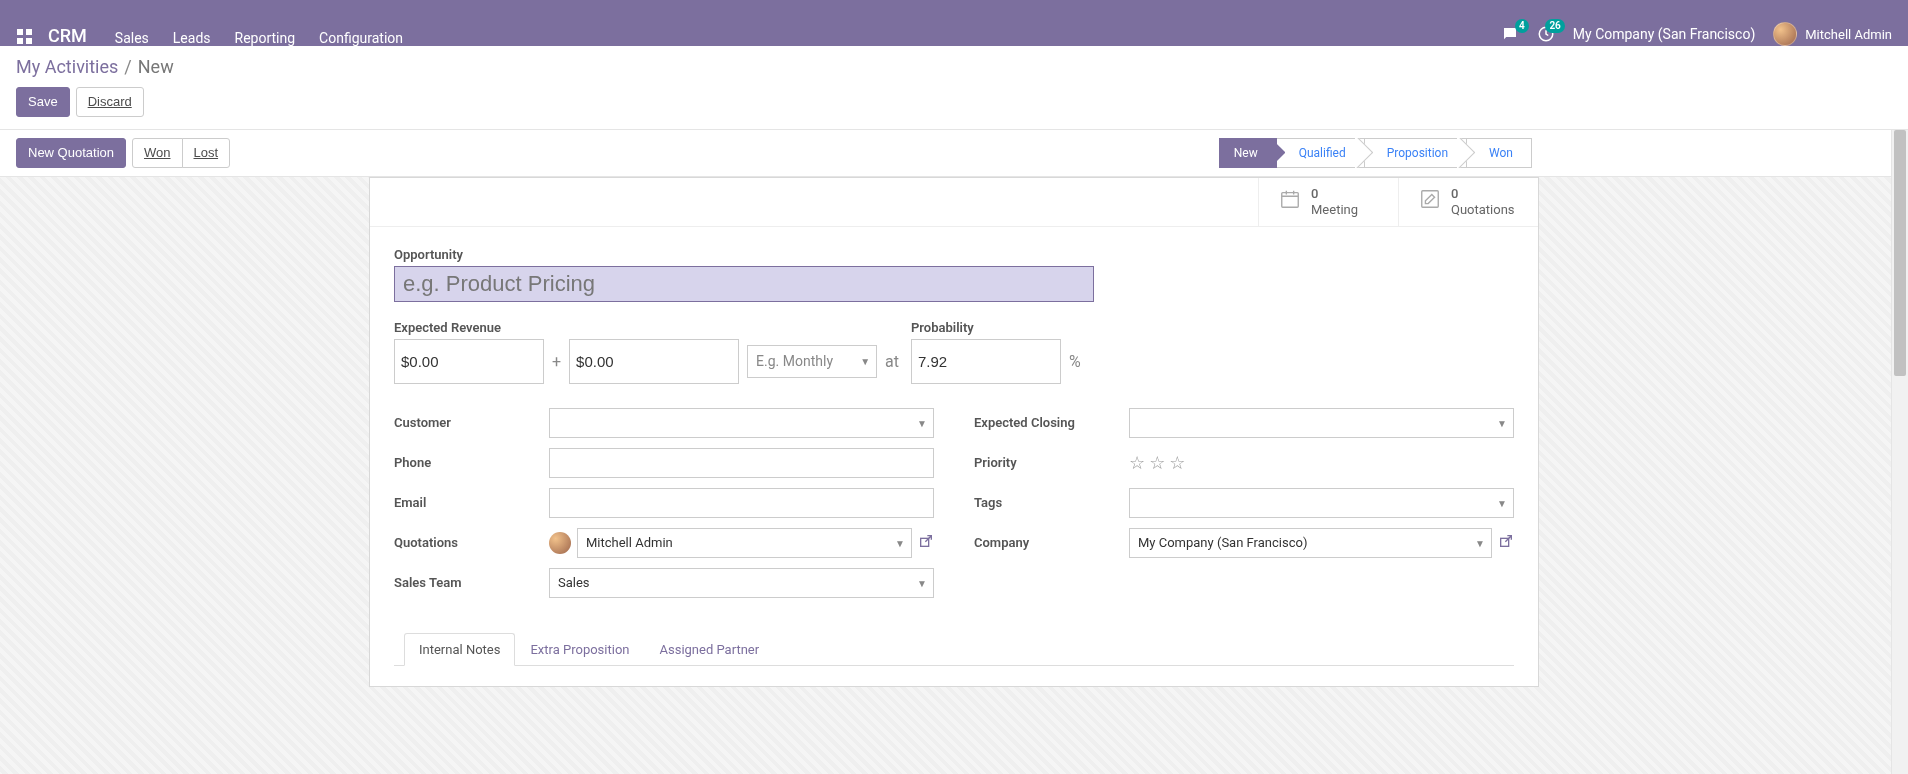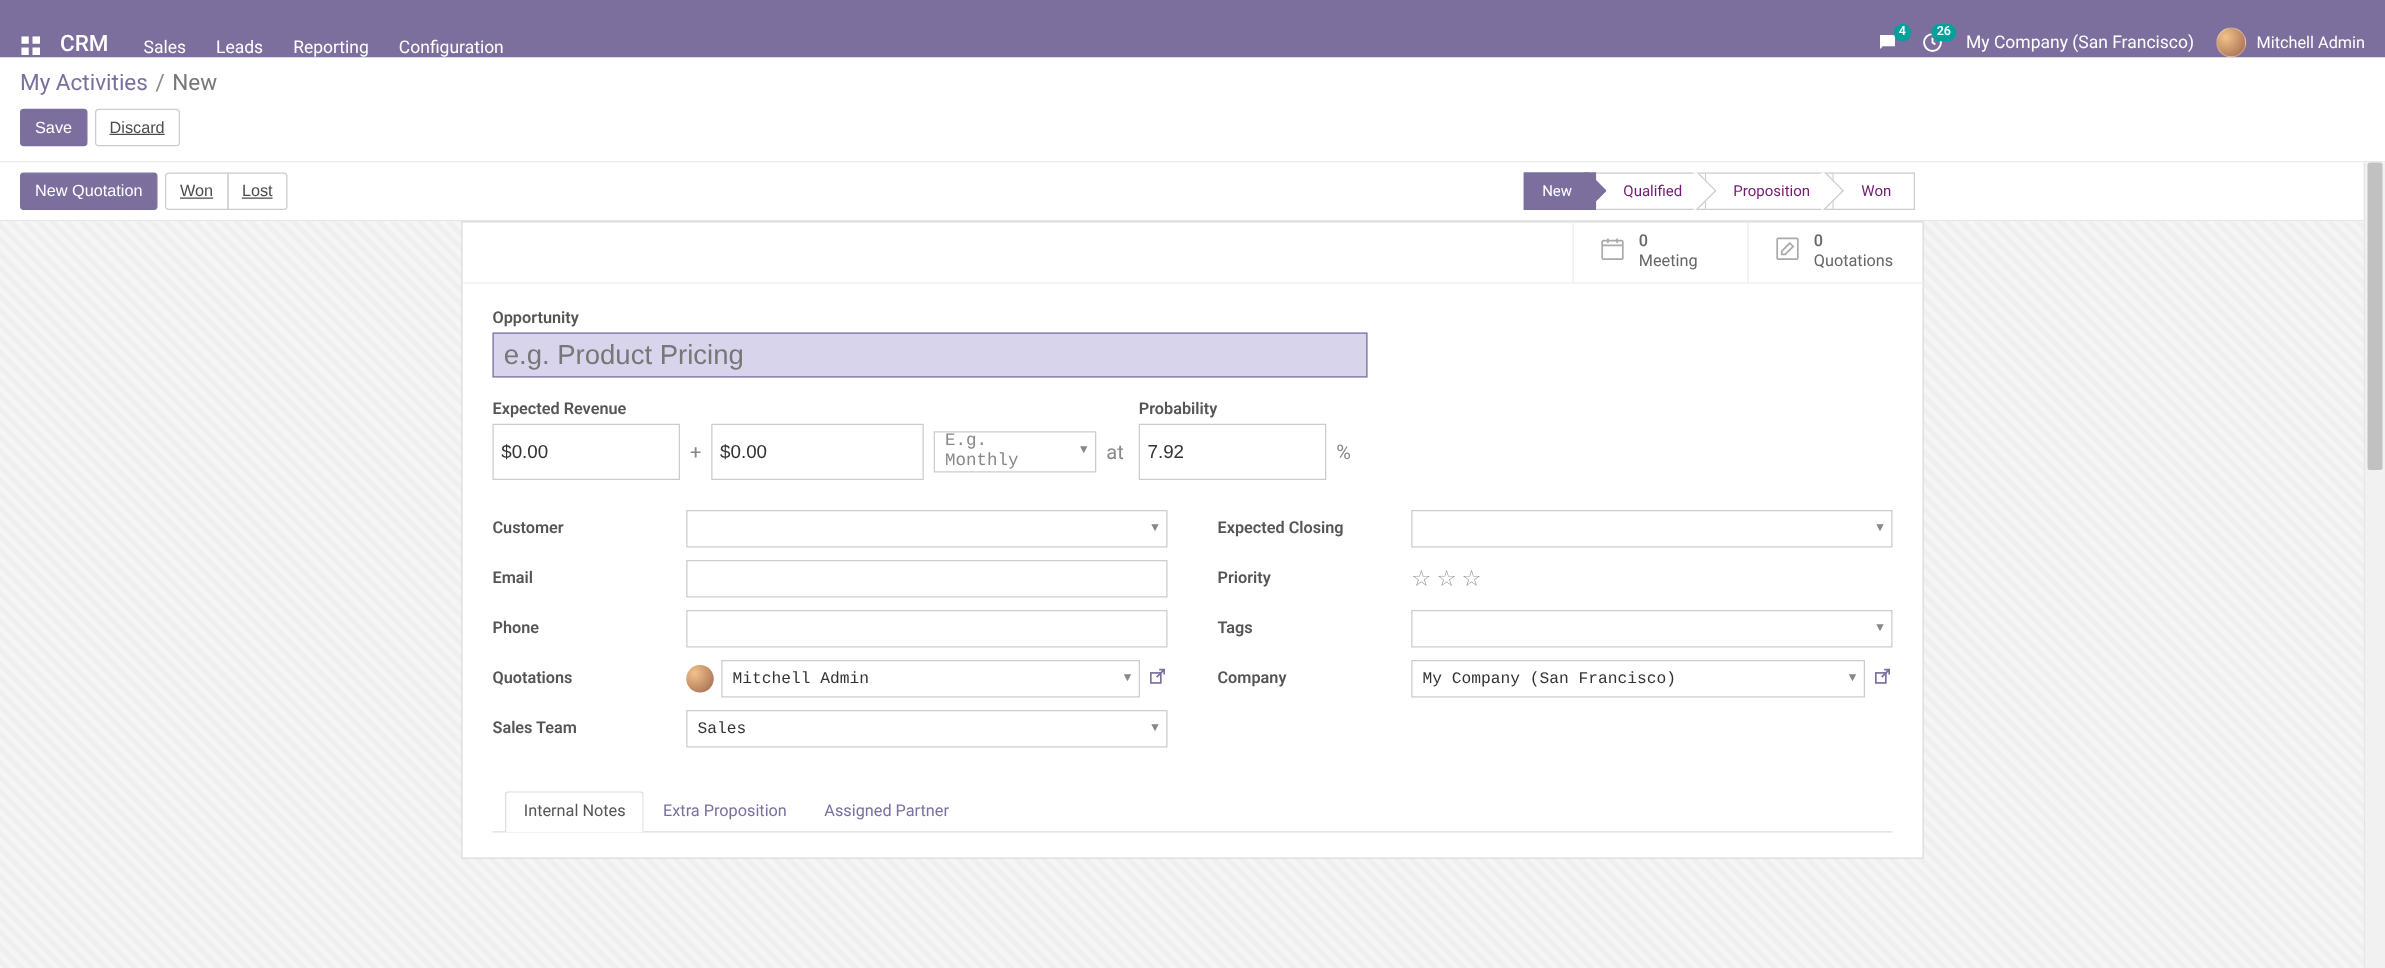--- a/index.html
+++ b/index.html
@@ -150,21 +150,21 @@
   .stage {
     position: relative;
     display: flex;
     align-items: center;
     padding: 0 18px 0 22px;
     font-size: 12px;
     background: #fff;
     border: 1px solid #ccc;
     border-left: none;
     cursor: pointer;
-    color: #701a75;
+    color: #3b82f6;
   }
   .stage:first-child { border-left: 1px solid #ccc; padding-left: 14px; }
   .stage.active {
     background: #7c6f9e;
     color: #fff;
     border-color: #7c6f9e;
   }
   .stage .chev {
     position: absolute;
     right: -9px;
@@ -273,21 +273,21 @@
   .input-text.w-prob { width: 150px; }
   .select-like {
     border: 1px solid #ccc;
     padding: 5px 20px 5px 8px;
     font-size: 14px;
     color: #888;
     position: relative;
     background: #fff;
     cursor: pointer;
     height: 33px;
-    display:flex; align-items:center;font-family:Liberation Mono, monospace;
+    display:flex; align-items:center;
   }
   .select-like .caret {
     position: absolute; right: 6px; top: 50%; transform: translateY(-50%);
     color: #888; font-size: 10px;
   }
   .plus-sym, .at-sym, .pct-sym {
     font-size: 16px; color: #888;
   }
 
   .form-grid {
@@ -526,27 +526,27 @@
           <div class="form-row">
             <div class="lbl">Customer</div>
             <div class="ctrl">
               <div class="select-like">
                 <span></span>
                     <span class="caret">▼</span>
               </div>
             </div>
           </div>
           <div class="form-row">
+            <div class="lbl">Phone</div>
+            <div class="ctrl">
+              <input class="input-text" type="text" style="">
+            </div>
+          </div>
+          <div class="form-row">
             <div class="lbl">Email</div>
-            <div class="ctrl">
-              <input class="input-text" type="text" style="">
-            </div>
-          </div>
-          <div class="form-row">
-            <div class="lbl">Phone</div>
             <div class="ctrl">
               <input class="input-text" type="text" style="">
             </div>
           </div>
           <div class="form-row">
             <div class="lbl">Quotations</div>
             <div class="ctrl">
               <span class="avatar-sm"></span>
               <div class="select-like">
                 <span style="color:#333">Mitchell Admin</span>

